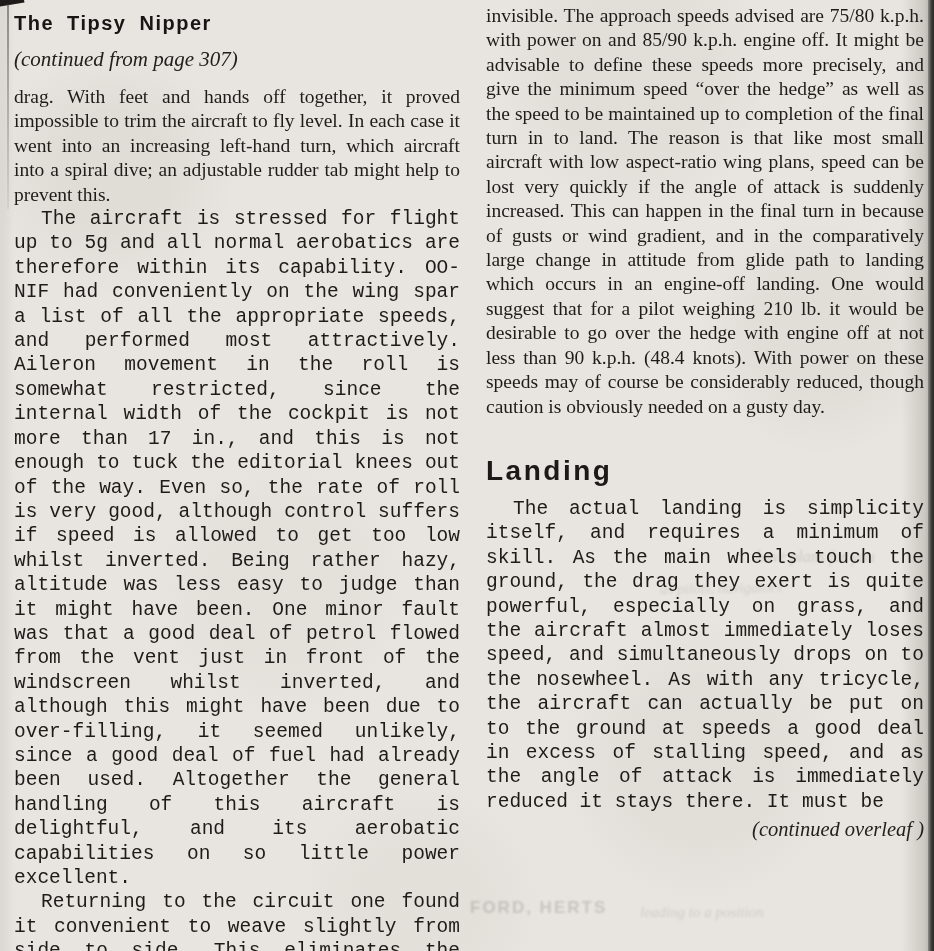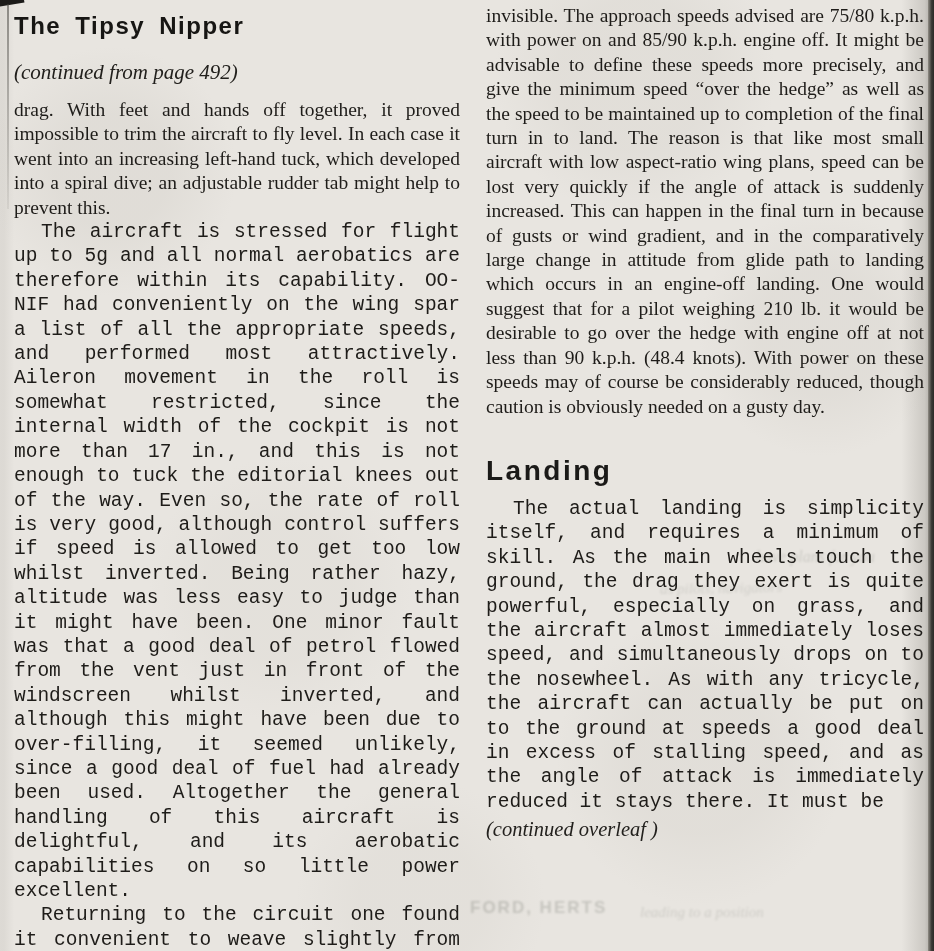--- a/index.html
+++ b/index.html
@@ -32,25 +32,25 @@
   .edge-strip{
     position:absolute;right:0;top:0;width:6px;height:951px;
     background:linear-gradient(to right,#918e86,#3a3935 60%,#2b2a27);
   }
   .col{position:absolute;top:0;}
   .col-left{left:14px;top:12px;width:446px;}
   .col-right{left:486px;top:4px;width:438px;}
   h1{
     font-family:"Liberation Sans", sans-serif;
     font-weight:bold;
-    font-size:24px;
+    font-size:20px;
     letter-spacing:1.5px;
     word-spacing:6px;
     color:#171614;
-    margin:0 0 20px 0;
+    margin:0 0 12px 0;
   }
   .subtitle{
     font-style:italic;
     font-size:21px;
     margin:0 0 13px 0;
     color:#22201d;
   }
   p.body{
     font-size:19.5px;
     line-height:24.4px;
@@ -63,21 +63,21 @@
     font-family:"Liberation Sans", sans-serif;
     font-weight:bold;
     font-size:28px;
     letter-spacing:2.5px;
     color:#1b1a18;
     margin:36px 0 10px 0;
   }
   .footer-note{
     font-style:italic;
     font-size:20.5px;
-    text-align:left;
+    text-align:right;
     margin:4px 0 0 0;
     color:#23211e;
   }
   .ghost{
     position:absolute;
     font-style:italic;
     color:#5d6158;
     filter:blur(1px);
     pointer-events:none;
     white-space:nowrap;
@@ -95,22 +95,22 @@
 <body>
 
 <div class="page">
 
   <div class="corner-mark"></div>
   <div class="left-hairline"></div>
   <div class="edge-strip"></div>
 
   <div class="col col-left">
     <h1>The Tipsy Nipper</h1>
-    <p class="subtitle">(continued from page 492)</p>
-    <p class="body">drag. With feet and hands off together, it proved impossible to trim the aircraft to fly level. In each case it went into an increasing left-hand tuck, which developed into a spiral dive; an adjustable rudder tab might help to prevent this.</p>
+    <p class="subtitle">(continued from page 307)</p>
+    <p class="body">drag. With feet and hands off together, it proved impossible to trim the aircraft to fly level. In each case it went into an increasing left-hand turn, which aircraft into a spiral dive; an adjustable rudder tab might help to prevent this.</p>
     <p class="body indent">The aircraft is stressed for flight up to 5g and all normal aerobatics are therefore within its capability. OO-NIF had conveniently on the wing spar a list of all the appropriate speeds, and performed most attractively. Aileron movement in the roll is somewhat restricted, since the internal width of the cockpit is not more than 17 in., and this is not enough to tuck the editorial knees out of the way. Even so, the rate of roll is very good, although control suffers if speed is allowed to get too low whilst inverted. Being rather hazy, altitude was less easy to judge than it might have been. One minor fault was that a good deal of petrol flowed from the vent just in front of the windscreen whilst inverted, and although this might have been due to over-filling, it seemed unlikely, since a good deal of fuel had already been used. Altogether the general handling of this aircraft is delightful, and its aerobatic capabilities on so little power excellent.</p>
     <p class="body indent">Returning to the circuit one found it convenient to weave slightly from side to side. This eliminates the seemed spot over and below each wingtip and ensures that no part of the sky that matters remains</p>
   </div>
 
   <div class="col col-right">
     <p class="body">invisible. The approach speeds advised are 75/80 k.p.h. with power on and 85/90 k.p.h. engine off. It might be advisable to define these speeds more precisely, and give the minimum speed “over the hedge” as well as the speed to be maintained up to completion of the final turn in to land. The reason is that like most small aircraft with low aspect-ratio wing plans, speed can be lost very quickly if the angle of attack is suddenly increased. This can happen in the final turn in because of gusts or wind gradient, and in the comparatively large change in attitude from glide path to landing which occurs in an engine-off landing. One would suggest that for a pilot weighing 210 lb. it would be desirable to go over the hedge with engine off at not less than 90 k.p.h. (48.4 knots). With power on these speeds may of course be considerably reduced, though caution is obviously needed on a gusty day.</p>
     <h2>Landing</h2>
     <p class="body indent">The actual landing is simplicity itself, and requires a minimum of skill. As the main wheels touch the ground, the drag they exert is quite powerful, especially on grass, and the aircraft almost immediately loses speed, and simultaneously drops on to the nosewheel. As with any tricycle, the aircraft can actually be put on to the ground at speeds a good deal in excess of stalling speed, and as the angle of attack is immediately reduced it stays there. It must be</p>
     <p class="footer-note">(continued overleaf )</p>
   </div>

